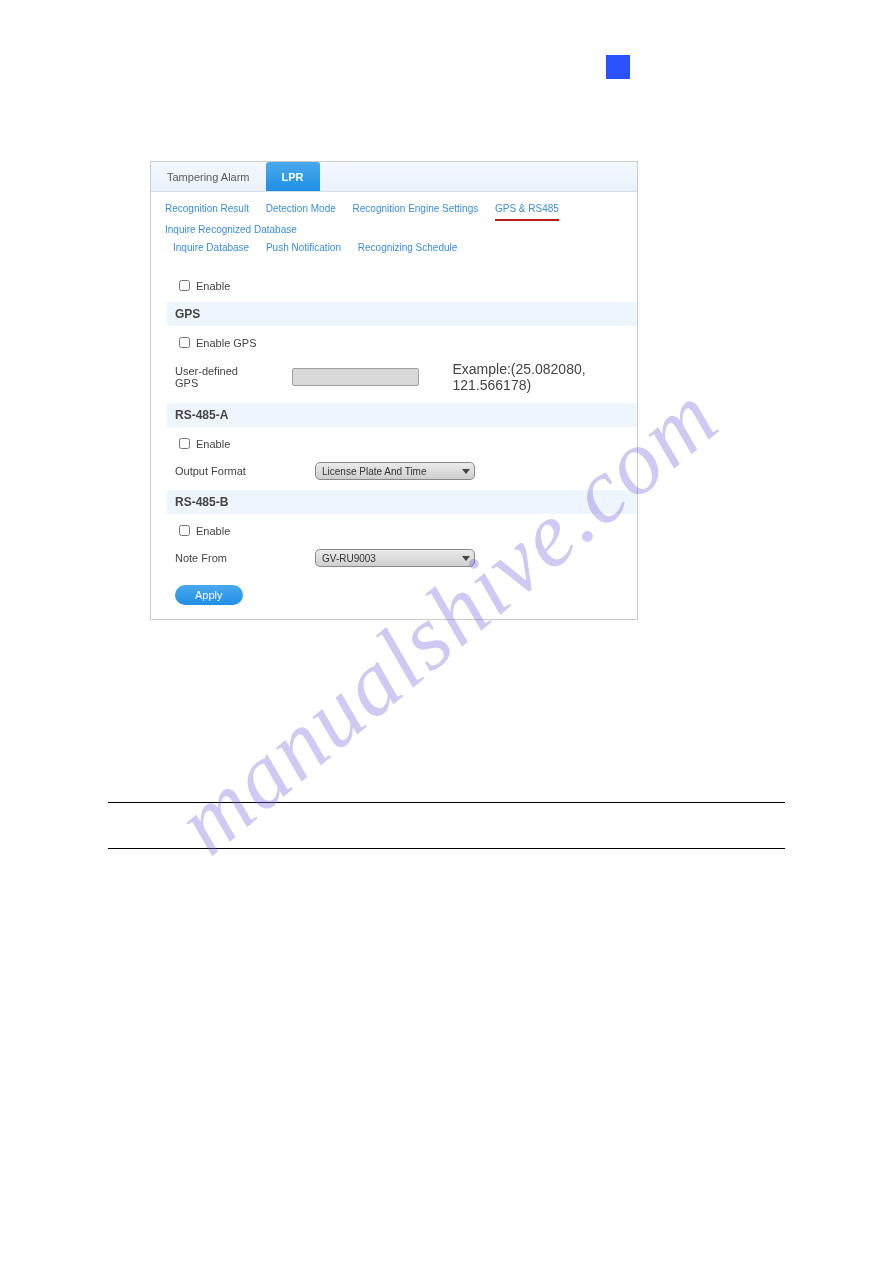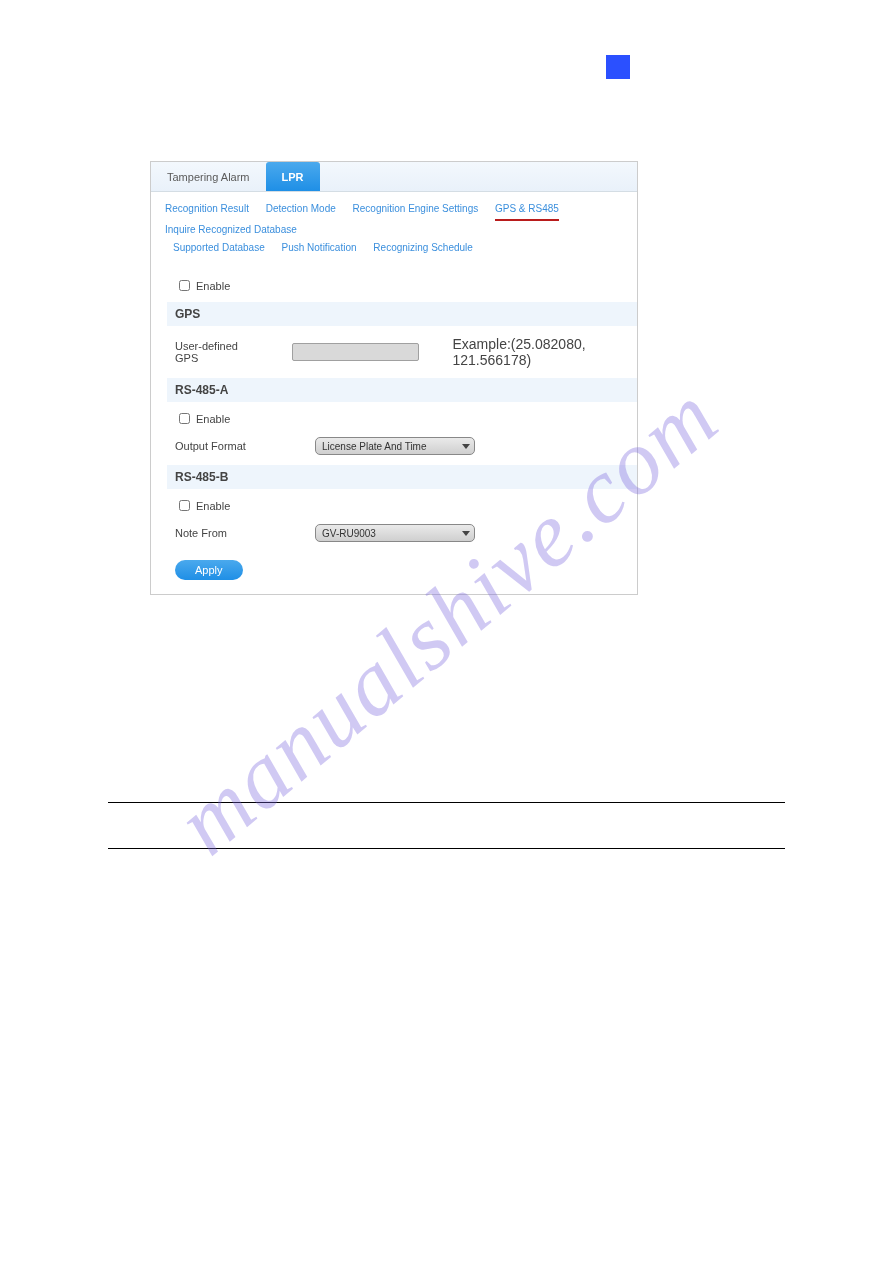--- a/index.html
+++ b/index.html
@@ -230,34 +230,38 @@
       <div class="tab active">LPR</div>
     </div>
 
     <div class="subtabs">
       <span class="subtab">Recognition Result</span>
       <span class="subtab">Detection Mode</span>
       <span class="subtab">Recognition Engine Settings</span>
       <span class="subtab active">GPS &amp; RS485</span>
       <span class="subtab">Inquire Recognized Database</span>
       <br>
-      <span class="subtab" style="margin-left:8px">Supported Database</span>
+      <span class="subtab" style="margin-left:8px">Inquire Database</span>
       <span class="subtab">Push Notification</span>
       <span class="subtab">Recognizing Schedule</span>
     </div>
 
     <div class="form">
 
       <div class="row">
         <input type="checkbox" style="">
         <span>Enable</span>
       </div>
 
       <div class="section-head">GPS</div>
 
+      <div class="row">
+        <input type="checkbox" style="">
+        <span>Enable GPS</span>
+      </div>
 
       <div class="field-row">
         <div class="field-label">User-defined GPS</div>
         <div class="textbox"></div>
         <div class="example">Example:(25.082080, 121.566178)</div>
       </div>
 
       <div class="section-head">RS-485-A</div>
 
       <div class="row">

